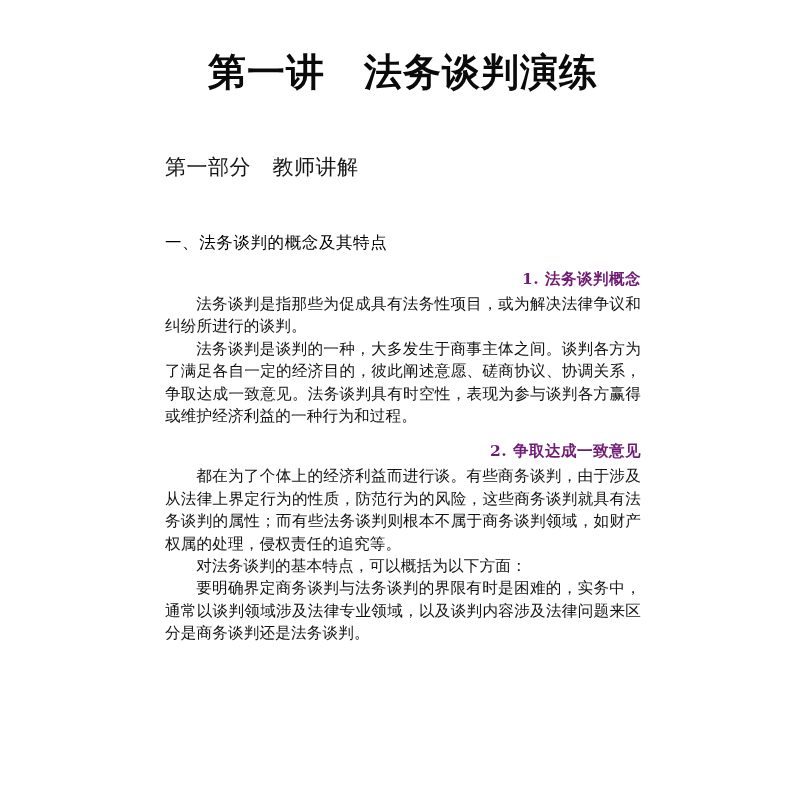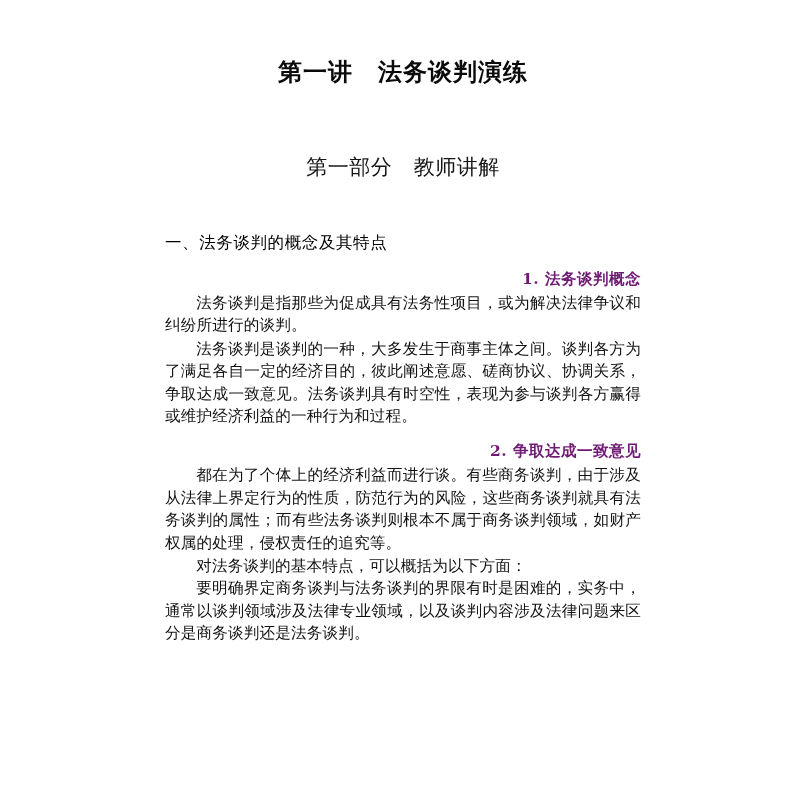--- a/index.html
+++ b/index.html
@@ -29,32 +29,31 @@
     width: 476px;
   }
 
   
   .chapter-title {
     margin: 0;
     padding-top: 52px;
     text-align: center;
     font-family: "DejaVu Serif", "Liberation Serif", serif;
     font-weight: bold;
-    font-size: 24px;
+    font-size: 38px;
     line-height: 40px;
     letter-spacing: 1px;
     color: #0a0a0a;
     white-space: pre;
   }
 
   
   .part-title {
     margin: 0;
     padding-top: 60px;
-    text-align: center;
     font-family: "DejaVu Serif", "Liberation Serif", serif;
     font-weight: normal;
     font-size: 21px;
     line-height: 30px;
     letter-spacing: 0.5px;
     color: #151515;
     white-space: pre;
   }
 
   
@@ -96,21 +95,21 @@
     text-align: justify;
     text-justify: inter-ideograph;
     font-family: "DejaVu Serif", "Liberation Serif", serif;
     font-size: 15.6px;
     line-height: 22.4px;
     letter-spacing: 0.15px;
     color: #121212;
     word-break: break-all;
   }
   .para.tight { padding-top: 0; }
-  .para.after-h2 { padding-top: 2px; font-family: Liberation Mono, monospace; }
+  .para.after-h2 { padding-top: 2px; }
 </style>
 </head>
 <body>
 
 <div class="page">
   <div class="content">
 
     <h1 class="chapter-title">第一讲　法务谈判演练</h1>
 
     <h2 class="part-title">第一部分　教师讲解</h2>

